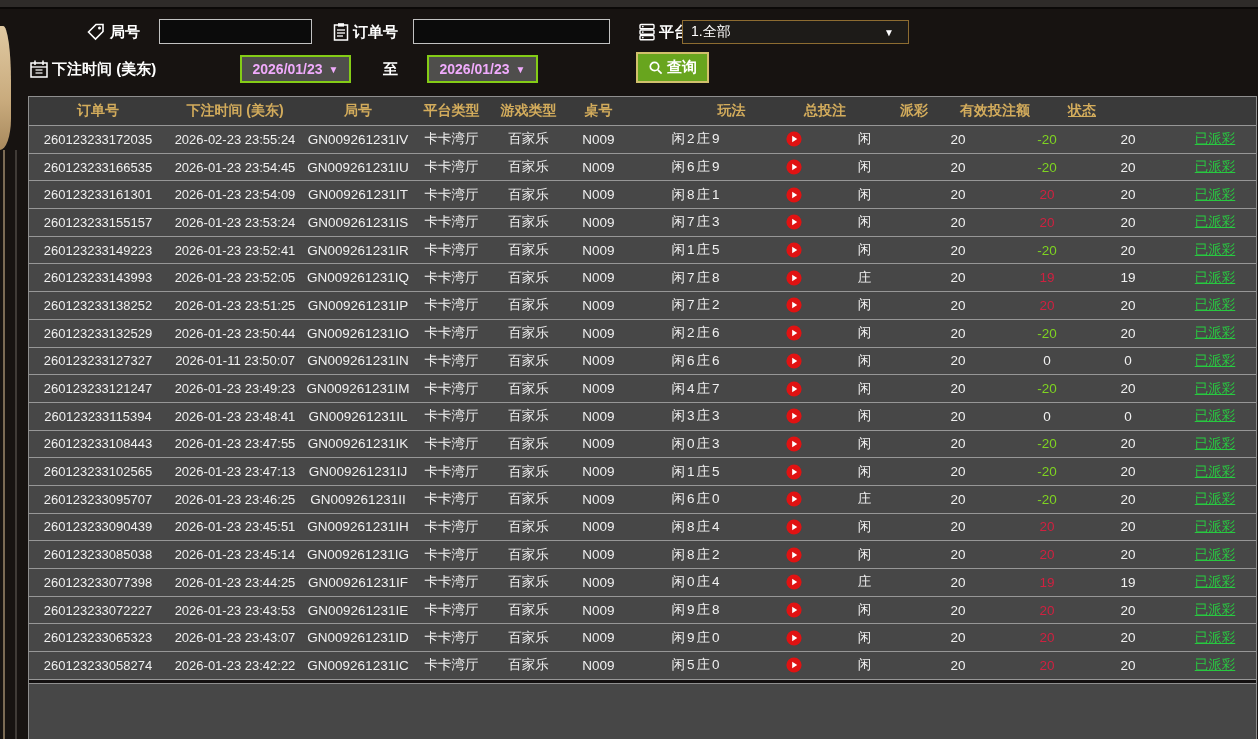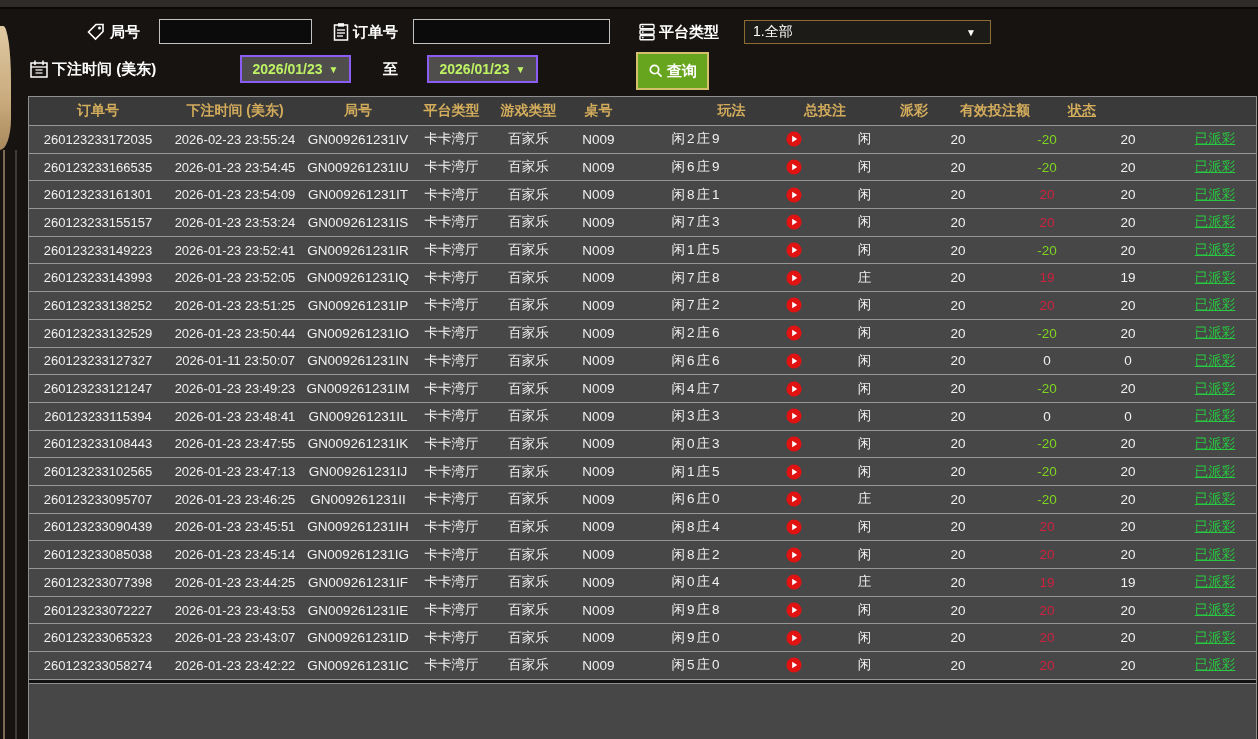--- a/index.html
+++ b/index.html
@@ -16,24 +16,24 @@
   .deco-line-tan { position:absolute; left:3px; top:150px; width:2px; height:589px; background:rgba(205,180,140,.55); }
   .deco-line-gray { position:absolute; left:15px; top:150px; width:2px; height:589px; background:rgba(140,135,125,.35); }
 
   
   .flabel { position:absolute; color:#fff; font-weight:bold; font-size:15px; white-space:nowrap; }
   .ficon { position:absolute; width:20px; height:20px; }
   .text-input { position:absolute; height:25px; background:#0b0b0b; border:1px solid #c2c2c2; color:#fff; font-size:14px; padding:0 6px; }
   .selbox { position:absolute; height:24px; background:#1d1b18; border:1px solid #8d6c31; color:#fff; font-size:14px;
             display:flex; align-items:center; padding:0 8px; cursor:pointer; }
   .selbox .caret { position:absolute; right:14px; font-size:10px; color:#fff; }
-  .datebox { position:absolute; height:28px; background:#4f4e4c; border:2px solid #8b5cf6; color:#bef264; font-weight:bold;
+  .datebox { position:absolute; height:28px; background:#4f4e4c; border:2px solid #84cc16; color:#f0abfc; font-weight:bold;
              font-size:14px; display:flex; align-items:center; justify-content:center; gap:6px; cursor:pointer; }
   .datebox .caret { font-size:10px; }
-  .search-btn { position:absolute; left:636px; top:52px; width:73px; height:38px; background: var(--button-green, #68a51e);
+  .search-btn { position:absolute; left:636px; top:52px; width:73px; height:31px; background: var(--button-green, #68a51e);
                 border:2px solid #d2c06c; color:#fff; font-weight:bold; font-size:15px;
                 display:flex; align-items:center; justify-content:center; gap:3px; cursor:pointer; }
 
   
   .btable { position:absolute; left:28px; top:96px; width:1229px; height:643px; border:1px solid #8f8f8f; border-bottom:none; background:#474747; }
   .trow { display:flex; width:100%; height:27.7px; background:#474747; border-bottom:1px solid #979797; }
   .thead { height:29px; background:#3a3a3a; }
   .thead .cell { color: var(--accent-gold, #d3ac5c); font-weight:bold; font-size:14px; }
   .cell { display:flex; align-items:center; justify-content:center; color:#f0f0f0; font-size:13.5px; overflow:hidden; white-space:nowrap; }
   .c0 { width:138px; } .c1 { width:136px; } .c2 { width:110px; } .c3 { width:77px; }
@@ -77,21 +77,21 @@
 
   <svg class="ficon" style="left:637px;top:22px" viewBox="0 0 20 20">
     <rect x="3" y="2.5" width="14" height="4.2" rx="1" fill="none" stroke="#fff" stroke-width="1.4"></rect>
     <rect x="3" y="8" width="14" height="4.2" rx="1" fill="none" stroke="#fff" stroke-width="1.4"></rect>
     <rect x="3" y="13.5" width="14" height="4.2" rx="1" fill="none" stroke="#fff" stroke-width="1.4"></rect>
     <circle cx="5.8" cy="4.6" r="0.9" fill="#fff"></circle>
       <circle cx="5.8" cy="10.1" r="0.9" fill="#fff"></circle>
       <circle cx="5.8" cy="15.6" r="0.9" fill="#fff"></circle>
   </svg>
   <div class="flabel" style="left:659px;top:23px">平台类型</div>
-  <div class="selbox" style="left:744px;top:20px;width:247px">
+  <div class="selbox" style="left:682px;top:20px;width:227px">
     <span>1.全部</span>
     <span class="caret">▼</span>
   </div>
 
   <svg class="ficon" style="left:29px;top:59px" viewBox="0 0 20 20">
     <rect x="2" y="4" width="16" height="14" fill="none" stroke="#fff" stroke-width="1.5"></rect>
     <line x1="6" y1="1.5" x2="6" y2="6" stroke="#fff" stroke-width="1.5"></line>
     <line x1="14" y1="1.5" x2="14" y2="6" stroke="#fff" stroke-width="1.5"></line>
     <line x1="2" y1="8" x2="18" y2="8" stroke="#fff" stroke-width="1.3"></line>
     <line x1="6.5" y1="11" x2="13.5" y2="11" stroke="#fff" stroke-width="1.2"></line>

